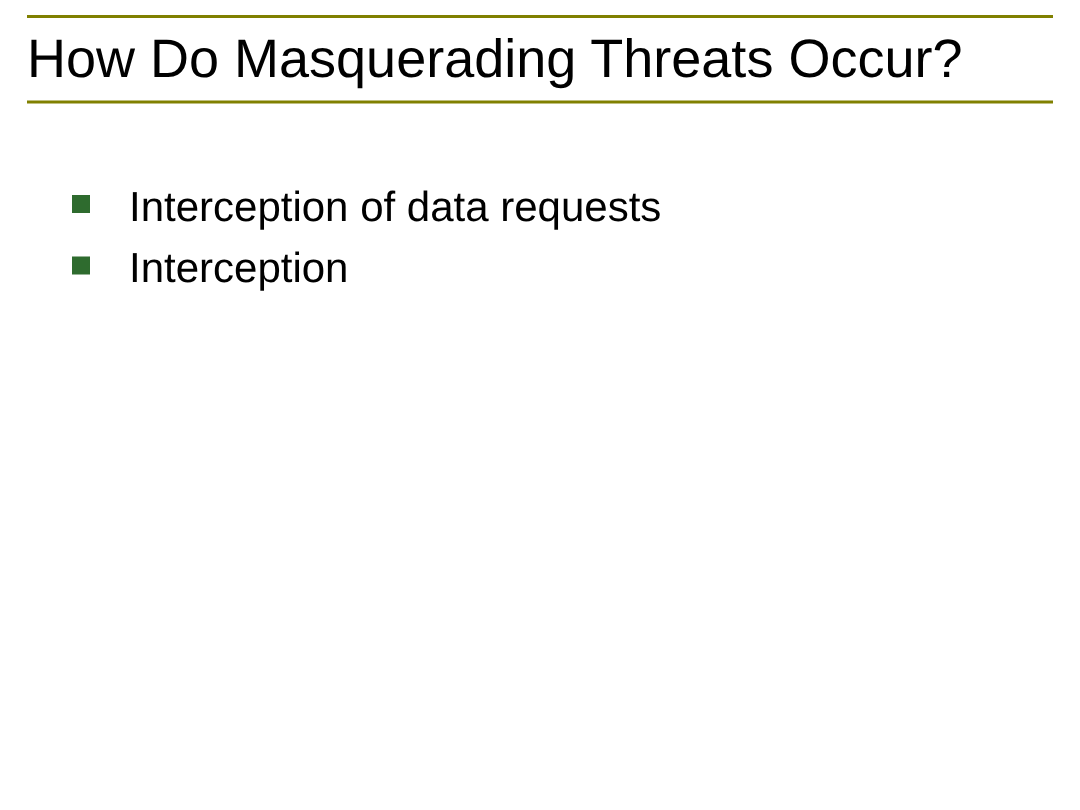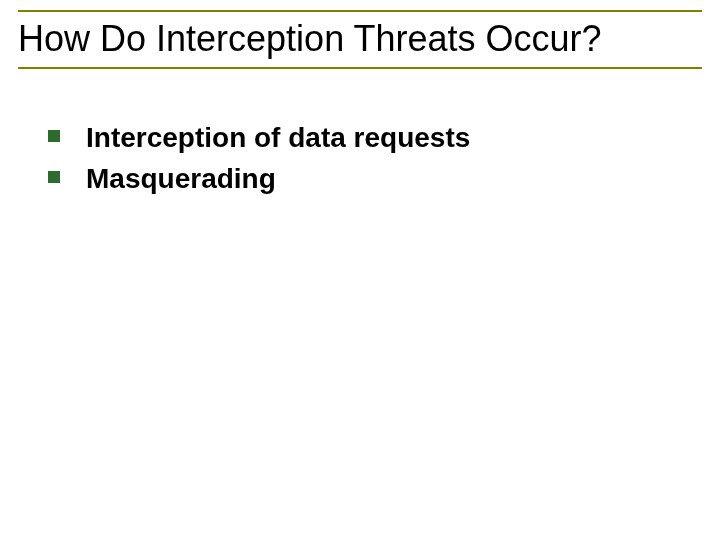--- a/index.html
+++ b/index.html
@@ -43,21 +43,20 @@
   .body {
     position: absolute;
     left: 48px;
     right: 40px;
     top: 120px;
   }
   .item {
     display: flex;
     align-items: flex-start;
     margin-bottom: 6px;
-    font-weight: bold;
   }
   .bullet {
     width: 12px;
     height: 12px;
     background: #2e6b2e;
     margin-top: 10px;
     margin-right: 26px;
     flex: 0 0 auto;
   }
   .item-text {
@@ -66,28 +65,28 @@
     line-height: 1.25;
   }
 </style>
 </head>
 <body>
 
 <div class="slide">
 
   <div class="title-wrap">
     <div class="rule-top"></div>
-    <div class="title">How Do Interception Threats Occur?</div>
+    <div class="title">How Do Masquerading Threats Occur?</div>
     <div class="rule-bottom"></div>
   </div>
 
   <div class="body">
     <div class="item">
       <div class="bullet"></div>
       <div class="item-text">Interception of data requests</div>
     </div>
     <div class="item">
       <div class="bullet"></div>
-      <div class="item-text">Masquerading</div>
+      <div class="item-text">Interception</div>
     </div>
   </div>
 
 </div>
 
 </body></html>

